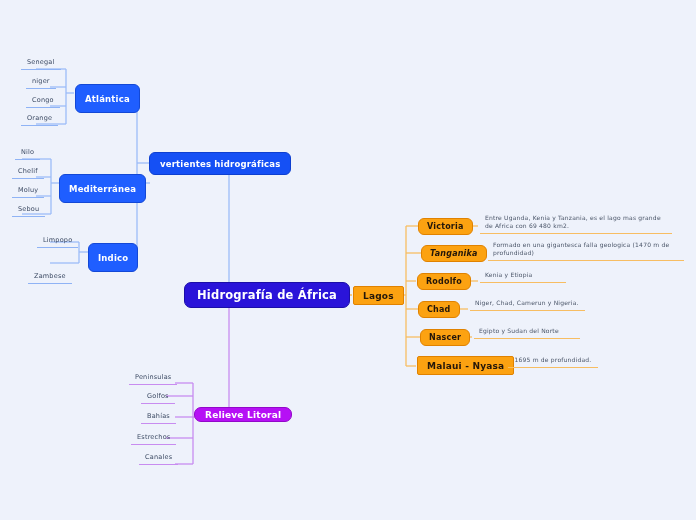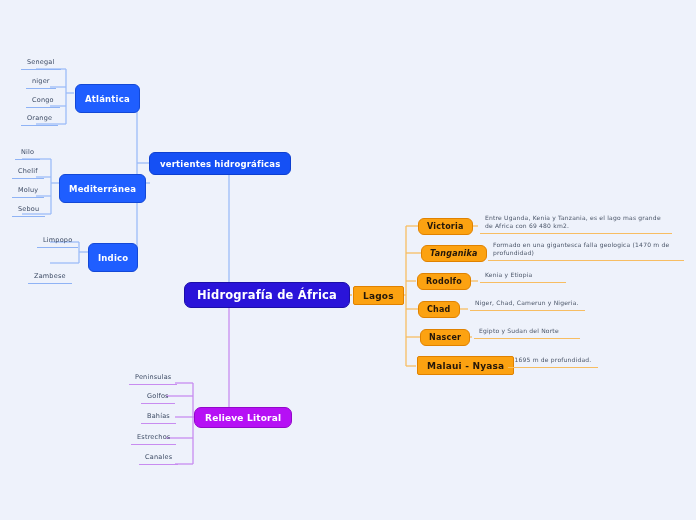--- a/index.html
+++ b/index.html
@@ -102,21 +102,21 @@
     line-height: 1.45;
     align-items: flex-end;
   }
   
   .n-purple {
     background: #b610f5;
     border: 1px solid #9208c9;
     color: #ffffff;
     border-radius: 7px;
     font-size: 9px;
-    height: 21px;
+    height: 15px;
     padding: 0 10px;
   }
   .n-leaf-purple {
     color: #3c4a63;
     font-size: 6.5px;
     font-weight: normal;
     border-bottom: 1.2px solid #c88cf0;
     height: 15px;
     padding: 0 6px;
     background: transparent;

